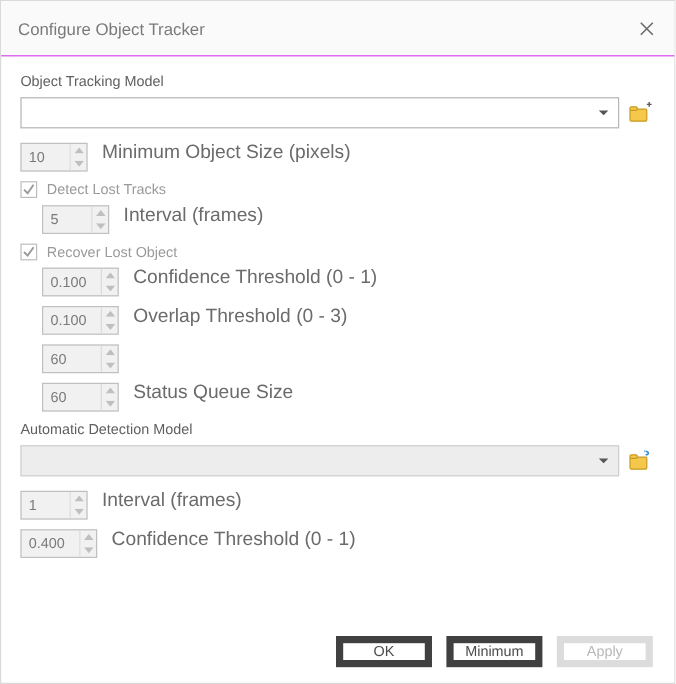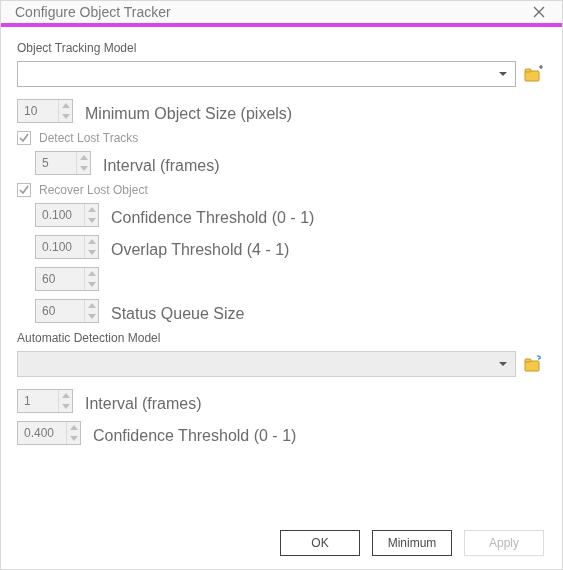--- a/index.html
+++ b/index.html
@@ -11,40 +11,40 @@
     background: #fff;
   }
   .dialog {
     width: 563px; height: 570px;
     border: 1px solid #d9d9d9;
     background: #fff;
     display: flex; flex-direction: column;
   }
   .titlebar {
     display: flex; align-items: center; justify-content: space-between;
-    height: 26px; padding: 0 10px 0 14px;
-    border-bottom: 4px solid #d946ef;
+    height: 46px; padding: 0 10px 0 14px;
+    border-bottom: 1px solid #d946ef;
     background: #fafafa;
   }
   .titlebar .title {
     font-size: 14px; color: #7a7a7a;
   }
   .close-btn {
     width: 26px; height: 26px;
     display: flex; align-items: center; justify-content: center;
     color: #6b6b6b; cursor: pointer;
   }
   .body {
     flex: 1; padding: 14px 16px 0 16px;
     overflow: hidden;
   }
   .section-label {
     font-size: 12px; color: #5f5f5f; margin-bottom: 6px;
   }
-  .row { display: flex; align-items: flex-end; margin-bottom: 8px; }
+  .row { display: flex; align-items: flex-start; margin-bottom: 8px; }
   .model-row { display: flex; align-items: center; gap: 6px; margin-bottom: 12px; }
   .dropdown {
     flex: 1; height: 26px; border: 1px solid #b5b5b5; background: #fff;
     display: flex; align-items: center; justify-content: flex-end;
     padding: 0 4px; cursor: pointer;
   }
   .dropdown.disabled { background: #ededed; border-color: #cfcfcf; }
   .dd-caret {
     width: 0; height: 0;
     border-left: 4px solid transparent;
@@ -86,21 +86,21 @@
     display: flex; align-items: center; justify-content: center;
     margin-right: 8px;
   }
   .check svg { display: block; }
   .indent { padding-left: 18px; }
   .footer {
     height: 52px; display: flex; align-items: center; justify-content: flex-end;
     gap: 12px; padding: 0 18px;
   }
   .btn {
-    min-width: 80px; height: 26px; border: 1px solid #404040;
+    min-width: 80px; height: 26px; border: 6px solid #404040;
     background: #fff; display: flex; align-items: center; justify-content: center;
     font-size: 12px; color: #4b4b4b; cursor: pointer;
   }
   .btn.disabled { color: #b8b8b8; border-color: #dcdcdc; cursor: default; }
 </style>
 </head>
 <body>
 
 <div class="dialog">
   <div class="titlebar">
@@ -210,21 +210,21 @@
                   <path d="M0 5 L4 0 L8 5 Z" fill="#bfbfbf"></path>
                 </svg>
               </div>
             <div class="sb">
                 <svg width="8" height="5">
                   <path d="M0 0 L4 5 L8 0 Z" fill="#bfbfbf"></path>
                 </svg>
               </div>
           </div>
         </div>
-        <div class="field-label">Overlap Threshold (4 - 1)</div>
+        <div class="field-label">Overlap Threshold (0 - 3)</div>
       </div>
       <div class="row">
         <div class="spin wide">
           <input value="60" style="">
           <div class="sbtns">
             <div class="sb">
                 <svg width="8" height="5">
                   <path d="M0 5 L4 0 L8 5 Z" fill="#bfbfbf"></path>
                 </svg>
               </div>

